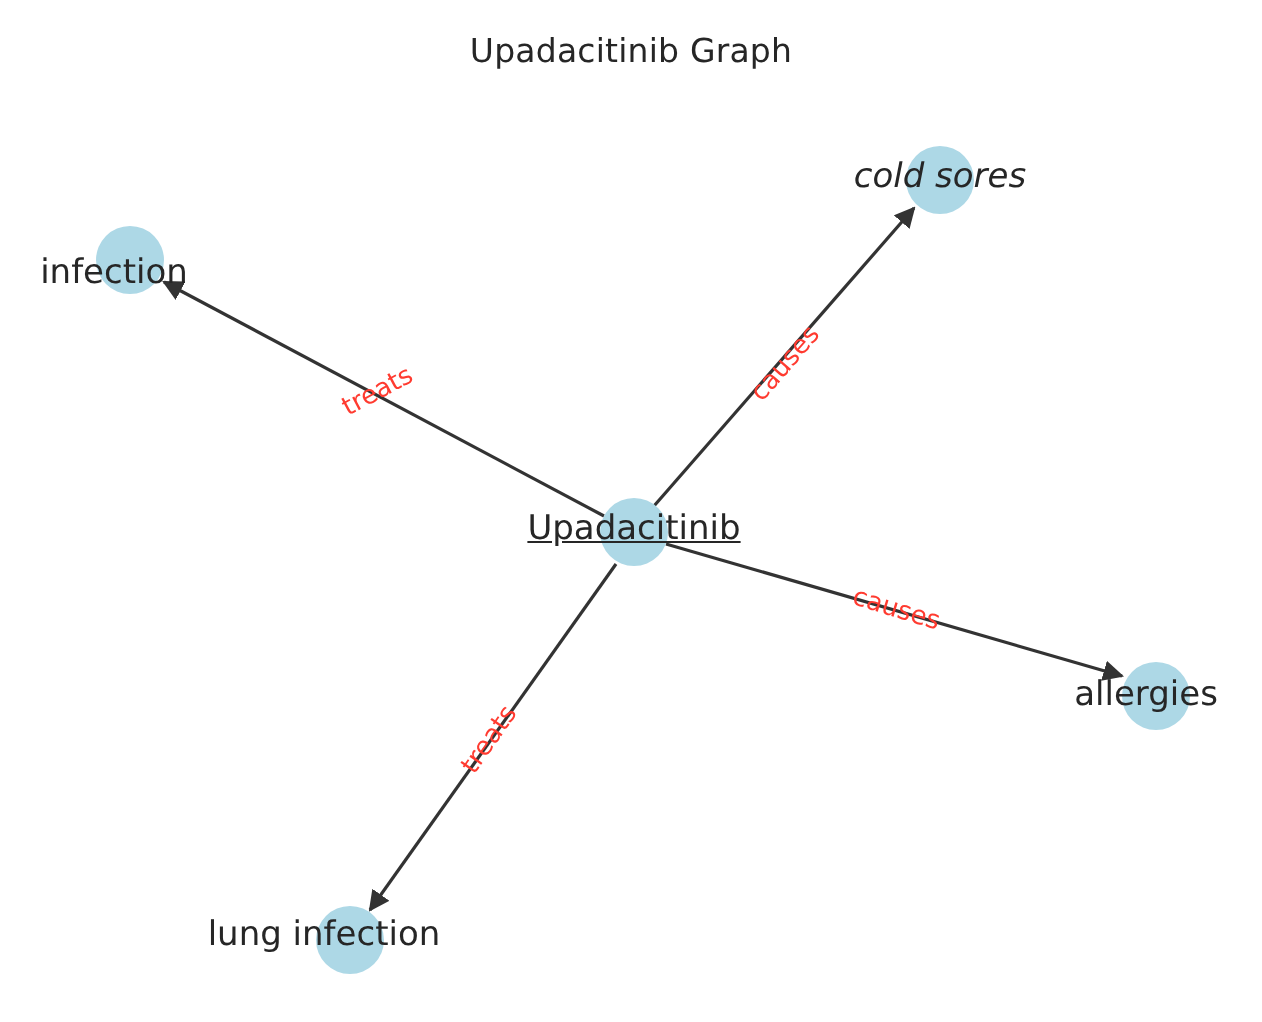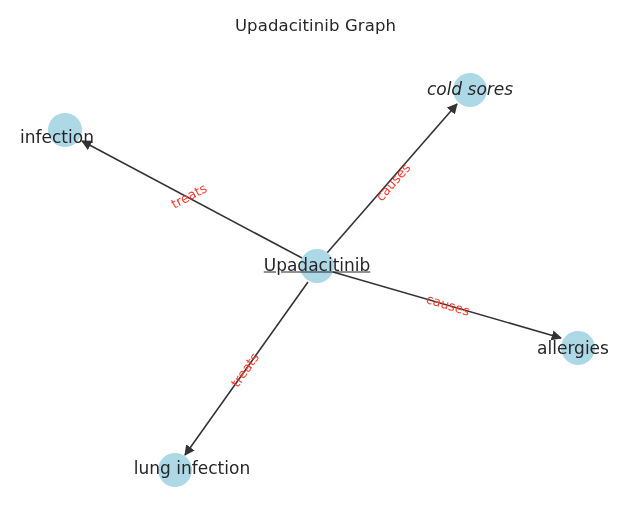--- a/index.html
+++ b/index.html
@@ -78,20 +78,20 @@
       <circle class="node-circle" cx="470" cy="90" r="17" fill="#ADD8E6"></circle>
       <circle class="node-circle" cx="578" cy="348" r="17" fill="#ADD8E6"></circle>
       <circle class="node-circle" cx="175" cy="470" r="17" fill="#ADD8E6"></circle>
     </g>
   </svg>
 
   <div class="node-label" style="left: 317px; top: 265px; color: rgb(38, 38, 38); text-decoration: underline;">Upadacitinib</div>
   <div class="node-label" style="left: 57px; top: 137px; color: rgb(38, 38, 38);">infection</div>
   <div class="node-label" style="left: 470px; top: 89px; color: rgb(38, 38, 38); font-style: italic;">cold sores</div>
   <div class="node-label" style="left: 573px; top: 348px; color: rgb(38, 38, 38);">allergies</div>
-  <div class="node-label" style="left: 192px; top: 468px; color: rgb(38, 38, 38);">lung infection</div>
+  <div class="node-label" style="left: 162px; top: 468px; color: rgb(38, 38, 38);">lung infection</div>
 
   <div class="edge-label" style="left: 189px; top: 196px; color: rgb(255, 59, 48); transform: translate(-50%, -50%) rotate(-28deg);">treats</div>
   <div class="edge-label" style="left: 393px; top: 182px; color: rgb(255, 59, 48); transform: translate(-50%, -50%) rotate(-49deg);">causes</div>
   <div class="edge-label" style="left: 448px; top: 305px; color: rgb(255, 59, 48); transform: translate(-50%, -50%) rotate(17deg);">causes</div>
   <div class="edge-label" style="left: 245px; top: 370px; color: rgb(255, 59, 48); transform: translate(-50%, -50%) rotate(-55deg);">treats</div>
 
 </div>
 
 </body></html>

